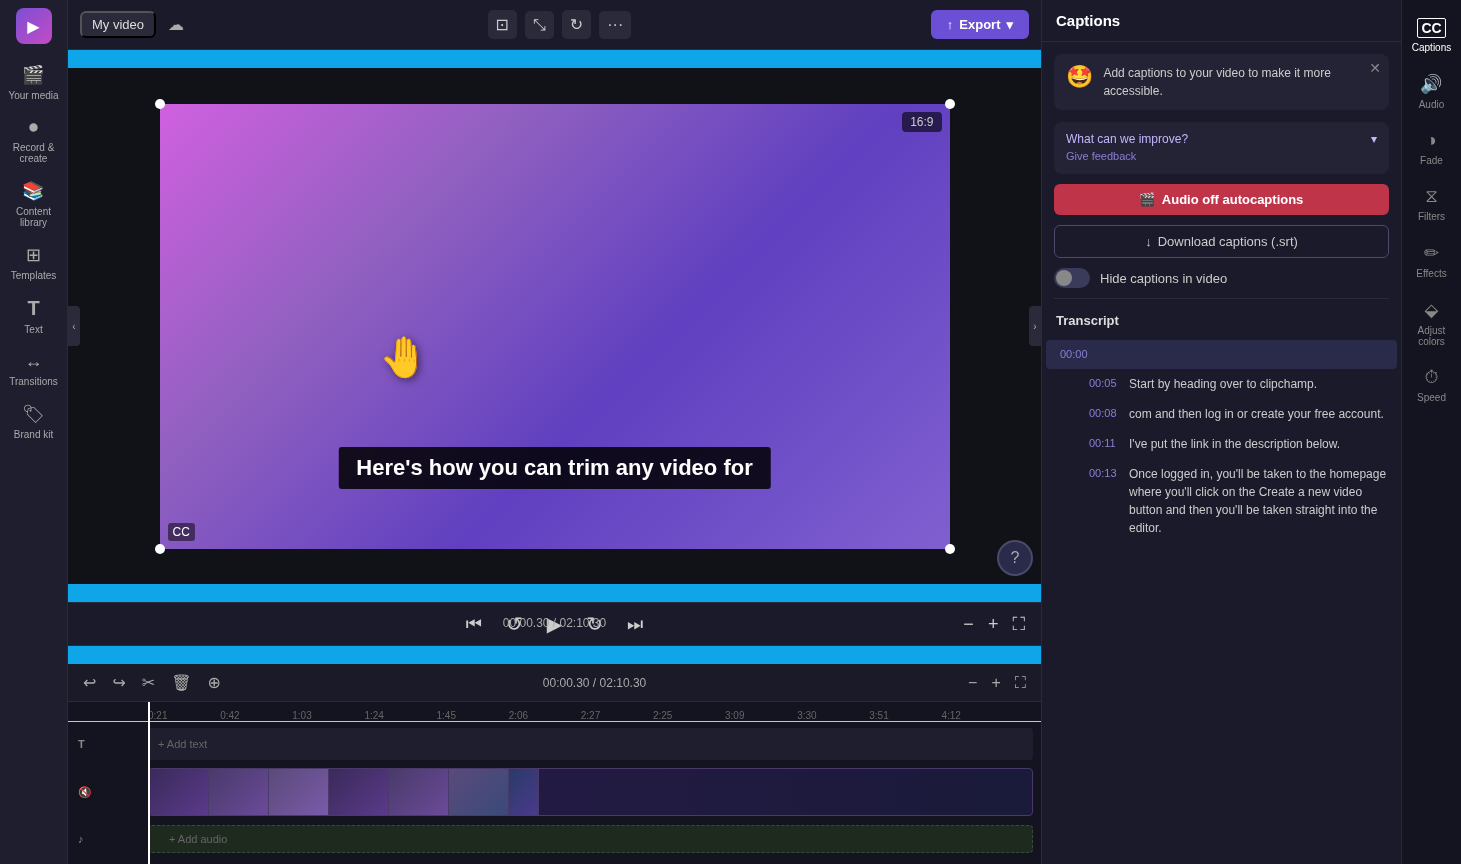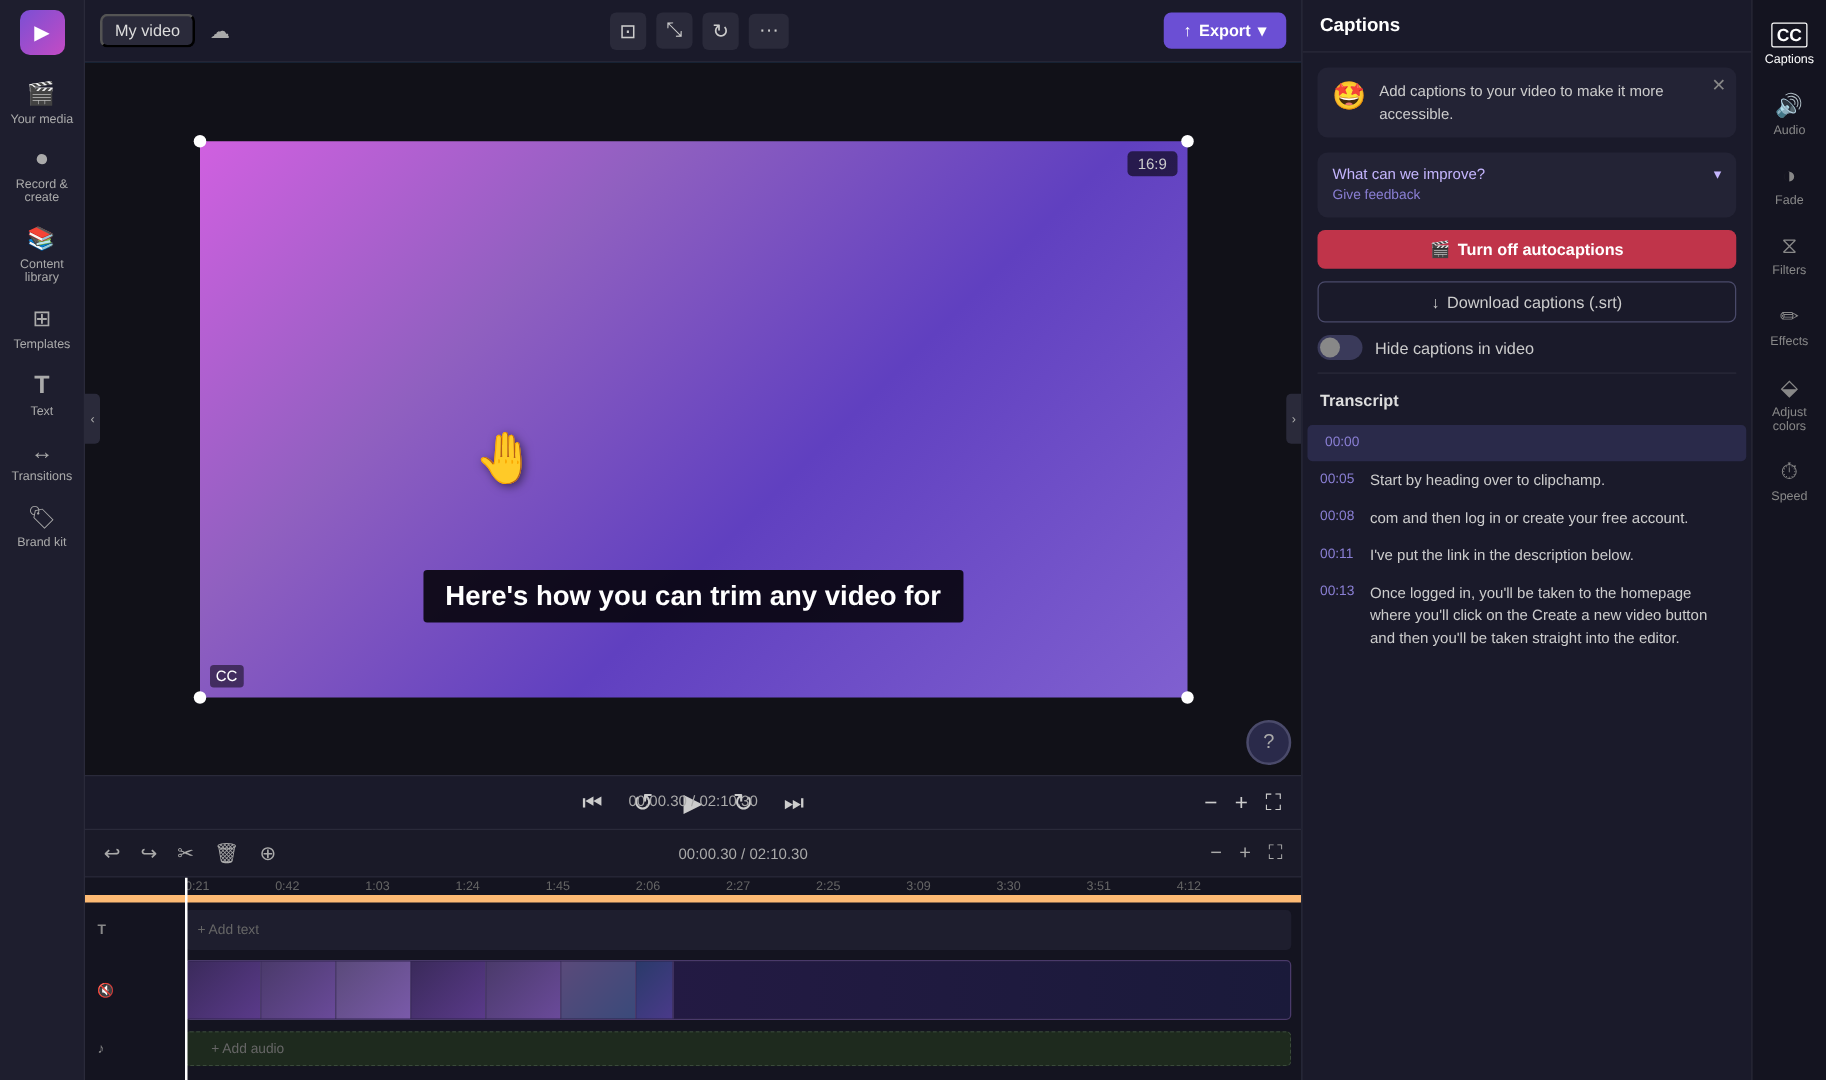--- a/index.html
+++ b/index.html
@@ -30,22 +30,23 @@
       font-size: 10px; gap: 4px;
       text-align: center;
     }
     .sidebar-item .icon { font-size: 18px; }
 
     
     .main-area {
       flex: 1;
       display: flex;
       flex-direction: column;
-      background: #0369a1;
+      background: #0ea5e9;
       overflow: hidden;
+      gap: 18px;
     }
 
     
     .topbar {
       height: 50px;
       background: #1a1a2a;
       display: flex;
       align-items: center;
       padding: 0 12px;
       gap: 8px;
@@ -238,23 +239,23 @@
     .tl-time {
       margin: 0 auto;
       font-size: 12px; color: #aaa;
     }
     .zoom-controls { display: flex; gap: 4px; align-items: center; }
 
     .timeline-ruler {
       height: 20px;
       background: #141420;
       display: flex;
-      align-items: center;
+      align-items: flex-end;
       padding: 0 80px;
-      border-bottom: 6px solid #fdba74;
+      border-bottom: 1px solid #fdba74;
       position: relative;
     }
     .ruler-marks {
       display: flex;
       width: 100%;
       font-size: 10px;
       color: #666;
       justify-content: space-between;
     }
 
@@ -430,20 +431,21 @@
       flex: 1;
       overflow-y: auto;
       padding: 4px 0;
     }
     .transcript-entry {
       padding: 6px 14px;
       display: flex;
       gap: 8px;
       font-size: 12px;
       line-height: 1.5;
+      margin-left: 33px;
     }
     .transcript-entry.active {
       background: #2a2a4a;
       border-radius: 4px;
       margin: 0 4px;
     }
     .ts { color: #8a7fd4; font-size: 11px; flex-shrink: 0; min-width: 32px; cursor: pointer; }
     .transcript-text { color: #ccc; }
     .transcript-text .highlight { color: #fff; font-weight: 600; background: #4a3a8a; padding: 0 2px; border-radius: 2px; }
 
@@ -676,21 +678,21 @@
     <div class="improve-section">
       <div class="improve-header">
         <span>What can we improve?</span>
         <span>▾</span>
       </div>
       <a class="improve-link">Give feedback</a>
     </div>
 
     <button class="turn-off-btn">
       <span>🎬</span>
-      <span>Turn off autocaptions</span>
+      <span>Audio off autocaptions</span>
     </button>
 
     <button class="download-btn">
       <span>↓</span>
       <span>Download captions (.srt)</span>
     </button>
 
     <div class="hide-captions-row">
       <div class="toggle">
         <div class="toggle-knob"></div>

